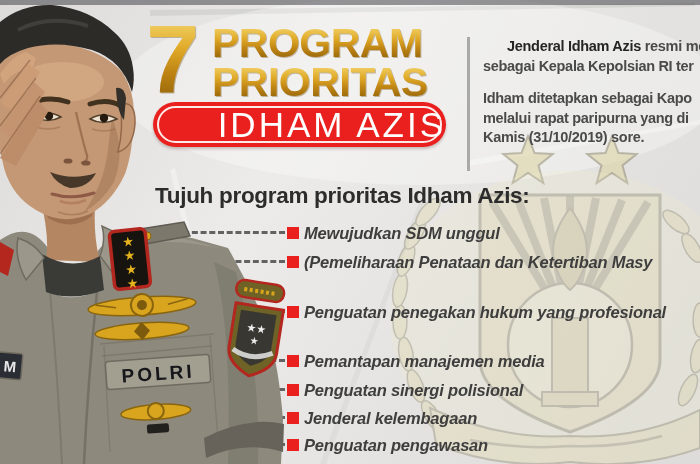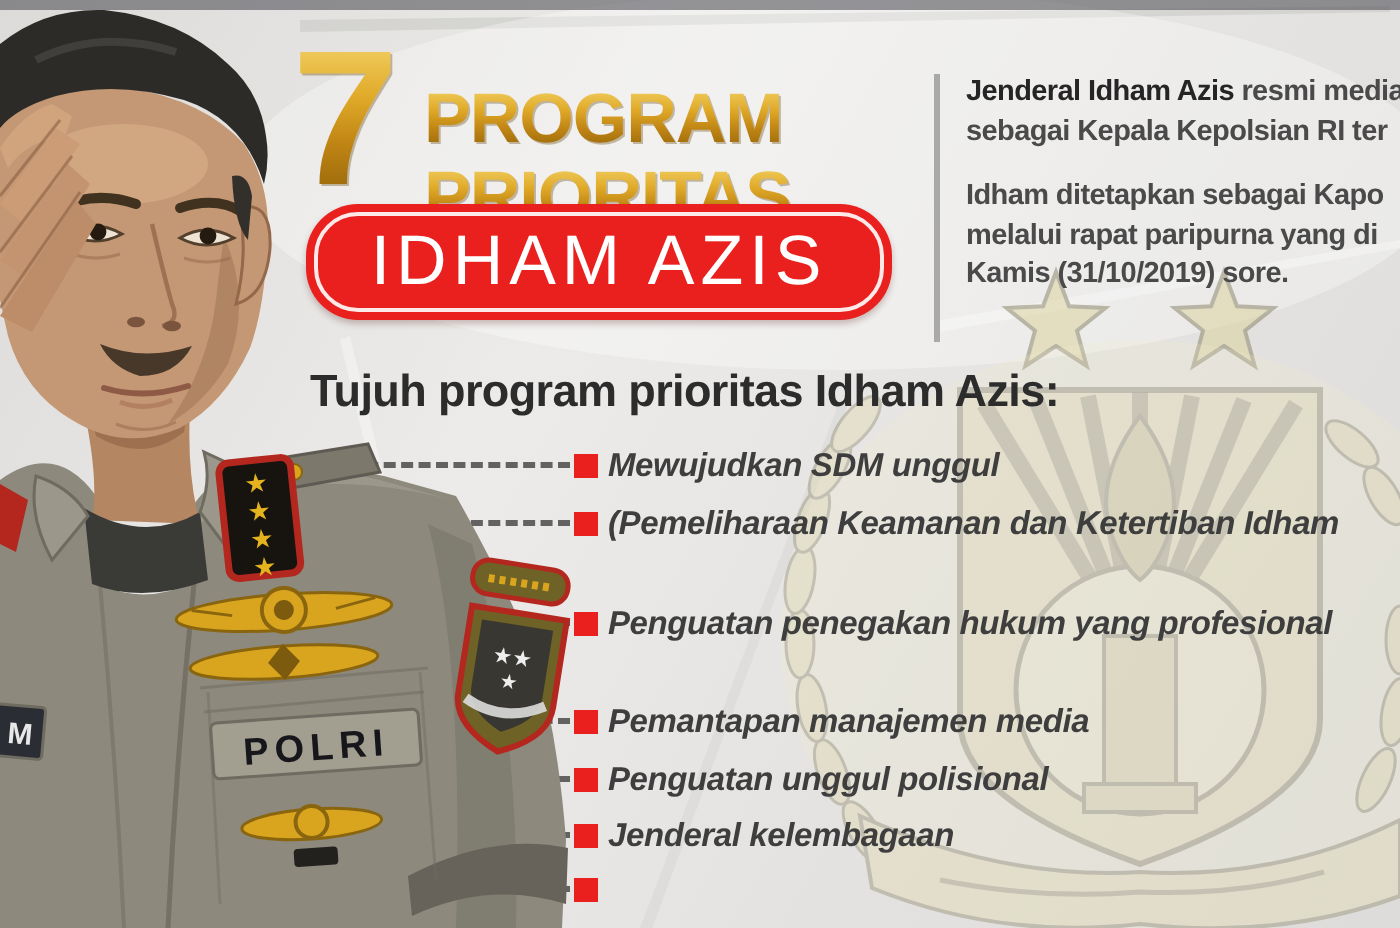--- a/index.html
+++ b/index.html
@@ -10,33 +10,33 @@
   }
   .abs{position:absolute;}
   
   .gold{
     background:linear-gradient(180deg,#f4d66e 4%,#e0aa28 38%,#c08514 62%,#8f6108 96%);
     -webkit-background-clip:text;background-clip:text;color:transparent;
     filter:drop-shadow(1px 1.5px 0 rgba(100,70,10,.35));
     font-weight:700;
   }
   .num7{left:146px;top:12px;font-size:96px;line-height:1;letter-spacing:-2px;}
-  .title-lines{left:212px;top:24px;font-size:35px;line-height:39px;letter-spacing:-.5px;white-space:nowrap;margin-top:16px;}
+  .title-lines{left:212px;top:24px;font-size:41px;line-height:39px;letter-spacing:-.5px;white-space:nowrap;}
   .pill{
-    left:153px;top:102px;width:293px;height:58px;background:#e9201d;border-radius:26px;
-    display:flex;align-items:center;justify-content:center;
+    left:153px;top:102px;width:293px;height:45px;background:#e9201d;border-radius:26px;
+    display:flex;align-items:center;justify-content:flex-end;
     box-shadow:0 2px 3px rgba(80,20,20,.25);
   }
   .pill-outline{position:absolute;inset:4px;border:2px solid rgba(255,255,255,.9);border-radius:22px;}
   .pill-text{color:#fff;font-size:35px;font-weight:400;letter-spacing:3px;white-space:nowrap;position:relative;}
   .divider{left:467px;top:37px;width:3px;height:134px;background:#a9a9a7;}
   .intro{left:483px;top:37px;width:260px;font-size:14.5px;line-height:19.5px;font-weight:700;color:#3a3a3a;letter-spacing:-.3px;}
   .intro .ln{white-space:nowrap;}
   .intro .p2{margin-top:13px;}
-  .intro .b{font-weight:700;color:#252525;}
+  .intro .b{font-weight:700;color:#252525;margin-left:24px;}
   .intro .r{font-weight:700;color:#4a4a4a;}
   .list-heading{left:155px;top:183px;font-size:22.5px;font-weight:700;color:#2c2c2c;letter-spacing:-.3px;white-space:nowrap;}
   .item{left:304px;font-size:16.5px;line-height:19px;font-weight:700;font-style:italic;color:#3e3e3e;letter-spacing:-.2px;}
   .item div{white-space:nowrap;}
   .bullet{left:287px;width:12px;height:12px;background:#e9201d;}
   .leader{left:157px;width:128px;height:0;border-top:3px dashed #4b4b4b;opacity:.85;}
   .topstrip{left:0;top:0;width:700px;height:5px;background:rgba(70,70,76,.55);z-index:6;}
   .bgsvg,.officer{left:0;top:0;}
   .bgsvg{z-index:0;} .lead-layer{z-index:1;} .officer{z-index:2;} .txt{z-index:3;}
 </style>
@@ -234,29 +234,32 @@
   <div class="abs txt bullet" style="top:306px;"></div>
   <div class="abs txt bullet" style="top:355px;"></div>
   <div class="abs txt bullet" style="top:384px;"></div>
   <div class="abs txt bullet" style="top:412px;"></div>
   <div class="abs txt bullet" style="top:439px;"></div>
 
   <div class="abs txt item" style="top:224px;">
     <div>Mewujudkan SDM unggul</div>
   </div>
   <div class="abs txt item" style="top:253px;">
-    <div>(Pemeliharaan Keamanan dan Ketertiban Idham</div>
+    <div>(Pemeliharaan Penataan dan Ketertiban Masy</div>
   </div>
   <div class="abs txt item" style="top:303px;">
     <div>Penguatan penegakan hukum yang profesional</div>
   </div>
   <div class="abs txt item" style="top:352px;">
     <div>Pemantapan manajemen media</div>
   </div>
   <div class="abs txt item" style="top:381px;">
-    <div>Penguatan unggul polisional</div>
+    <div>Penguatan sinergi polisional</div>
   </div>
   <div class="abs txt item" style="top:409px;">
     <div>Jenderal kelembagaan</div>
   </div>
+  <div class="abs txt item" style="top:436px;">
+    <div>Penguatan pengawasan</div>
+  </div>
 
   <div class="abs topstrip"></div>
 </div>
 
 </body></html>

